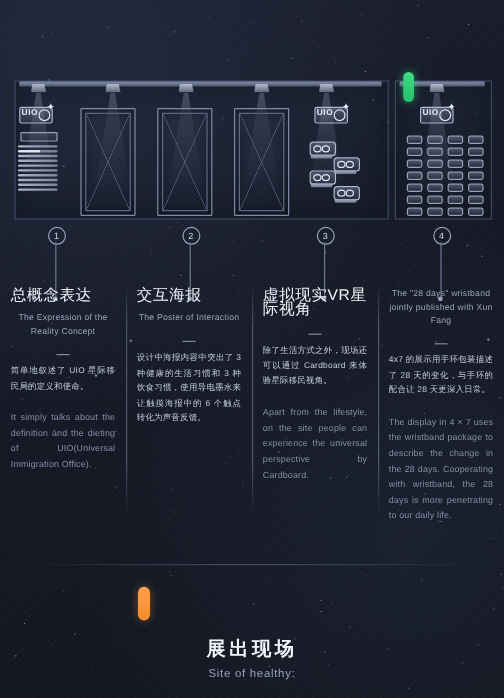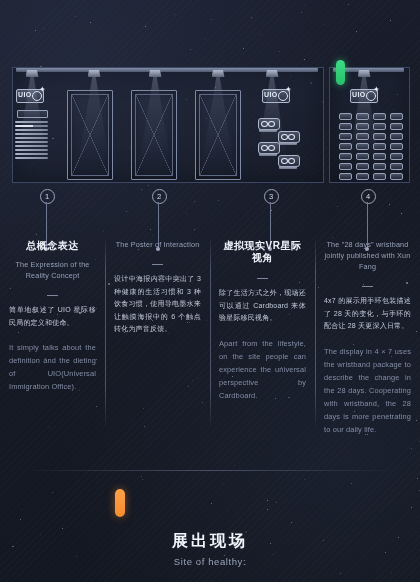--- a/index.html
+++ b/index.html
@@ -94,21 +94,21 @@
   .mark .circ{position:absolute;left:0;top:0;width:13px;height:13px;border:1px solid #9aa5bc;border-radius:50%;
               color:#d6deee;font-size:7.5px;line-height:13px;text-align:center;}
   .mark .ln{position:absolute;left:6px;top:13px;width:1px;background:#6e7892;}
   .mark .dot{position:absolute;left:4.5px;width:4px;height:4px;border-radius:50%;background:#9aa5bc;}
 
   
   .cols{position:absolute;left:0;top:232px;width:420px;height:215px;display:flex;}
   .col{position:relative;flex:1 1 0;padding:0 9px;box-sizing:border-box;}
   .col + .col::before{content:"";position:absolute;left:0;top:4px;bottom:18px;width:1px;
                       background:linear-gradient(180deg,rgba(120,132,160,0),rgba(120,132,160,.55) 18%,rgba(120,132,160,.55) 78%,rgba(120,132,160,0));}
-  .cn-title{color:#eef2fa;font-size:10px;line-height:12px;text-align:center;font-weight:700;letter-spacing:.5px;margin:8px 0 0;}
+  .cn-title{color:#eef2fa;font-size:13px;line-height:12px;font-weight:400;letter-spacing:.5px;margin:8px 0 0;}
   .en-title{color:#97a2b8;font-size:7.2px;line-height:11px;text-align:center;margin:7px 0 0;letter-spacing:.2px;}
   .dash{width:11px;height:1px;background:#7d879d;margin:14px auto 0;}
   .cn-body{color:#c3ccdd;font-size:7px;line-height:12.5px;text-align:justify;margin:8px 0 0;letter-spacing:.2px;}
   .en-body{color:#848ea6;font-size:7.4px;line-height:13px;text-align:justify;margin:12px 0 0;letter-spacing:.15px;}
 
   .hr{position:absolute;left:18px;top:470px;width:384px;height:1px;
       background:linear-gradient(90deg,rgba(120,132,160,0),rgba(120,132,160,.5),rgba(120,132,160,0));}
   .orangepill{position:absolute;left:115px;top:489px;width:10px;height:28px;border-radius:5px;
               background:linear-gradient(180deg,#ffa24a,#f58a2e);box-shadow:0 0 8px rgba(245,138,46,.45);}
   .foot-cn{position:absolute;left:0;top:531px;width:420px;text-align:center;color:#f2f5fb;font-size:16px;letter-spacing:3px;font-weight:700;}
@@ -419,20 +419,21 @@
 
   <div class="cols" id="cols">
       <div class="col">
         <div class="cn-title">总概念表达</div>
         <div class="en-title">The Expression of the Reality Concept</div>
         <div class="dash"></div>
         <div class="cn-body">简单地叙述了 UIO 星际移民局的定义和使命。</div>
         <div class="en-body">It simply talks about the definition and the dieting of UIO(Universal Immigration Office).</div>
       </div>
       <div class="col">
+        <div class="cn-title">交互海报</div>
         <div class="en-title">The Poster of Interaction</div>
         <div class="dash"></div>
         <div class="cn-body">设计中海报内容中突出了 3 种健康的生活习惯和 3 种饮食习惯，使用导电墨水来让触摸海报中的 6 个触点转化为声音反馈。</div>
       </div>
       <div class="col">
         <div class="cn-title">虚拟现实VR星际视角</div>
         <div class="dash"></div>
         <div class="cn-body">除了生活方式之外，现场还可以通过 Cardboard 来体验星际移民视角。</div>
         <div class="en-body">Apart from the lifestyle, on the site people can experience the universal perspective by Cardboard.</div>
       </div>

